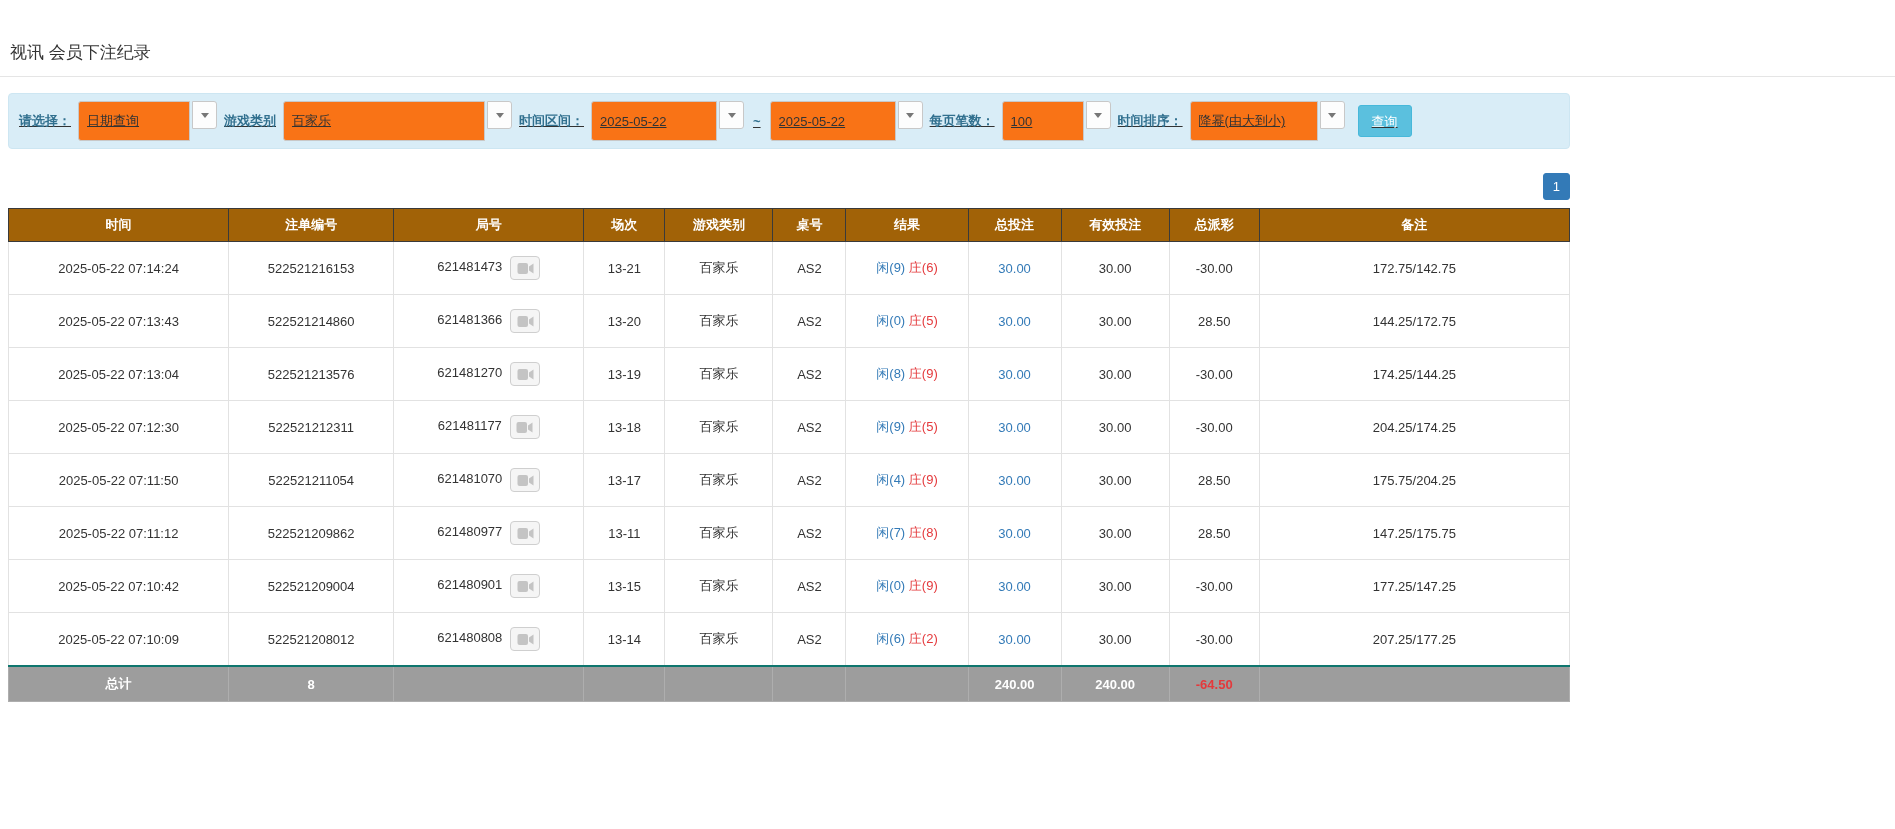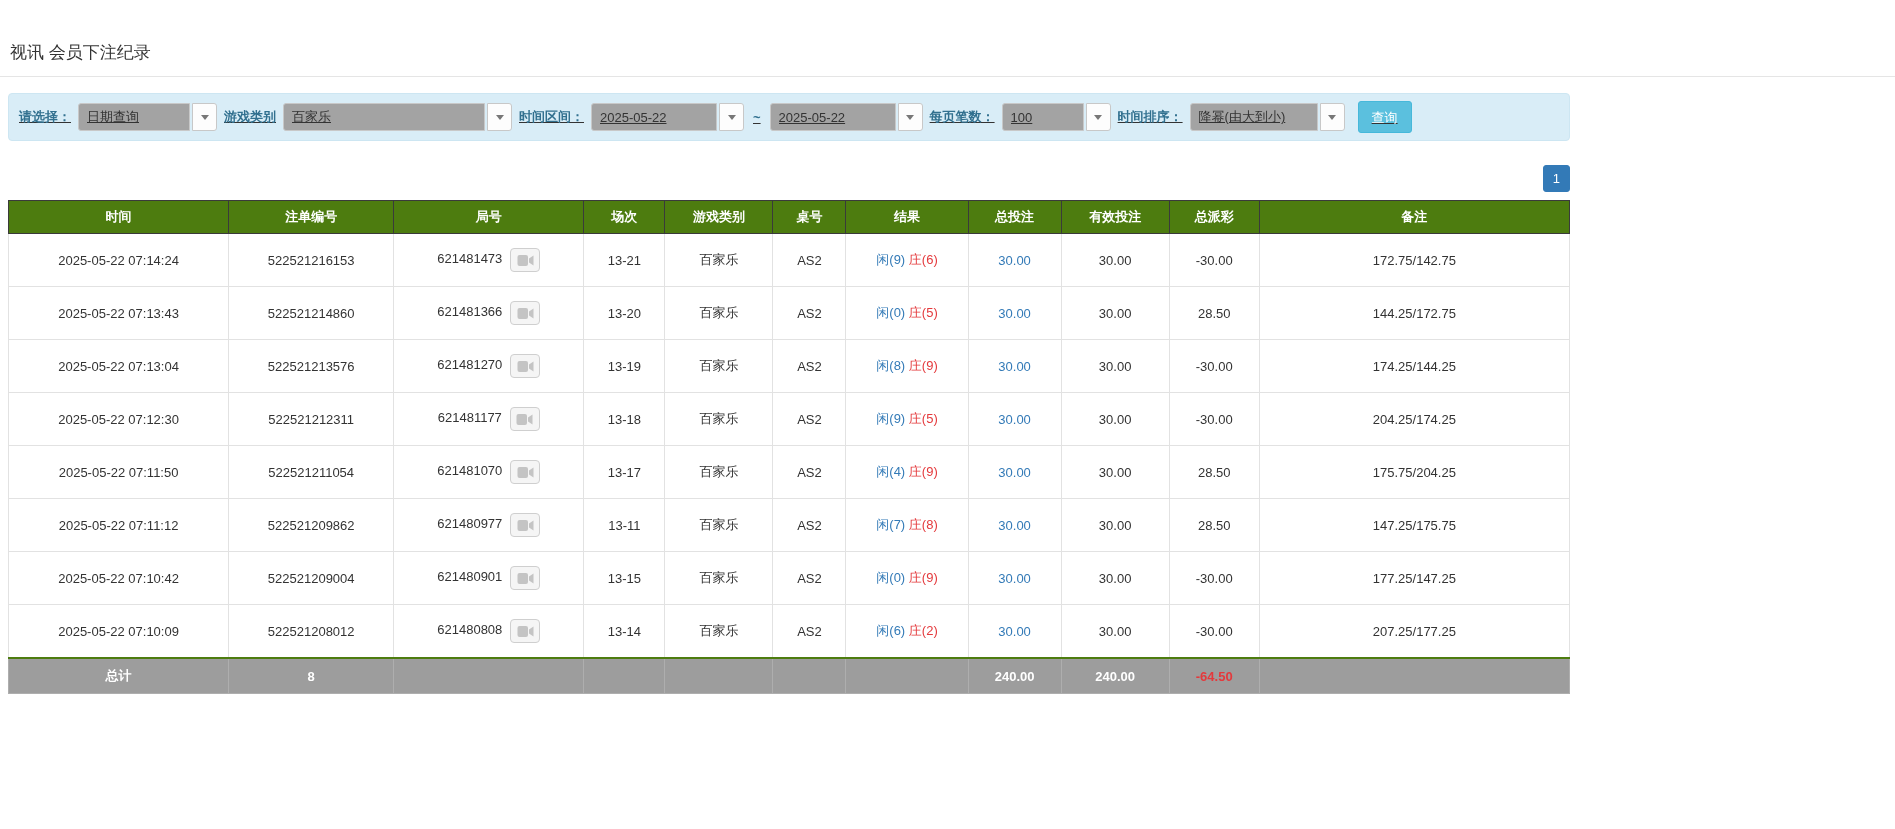--- a/index.html
+++ b/index.html
@@ -35,24 +35,24 @@
     gap: 7px;
     text-decoration: underline;
   }
   .flabel {
     color: #31708f;
     font-weight: bold;
     white-space: nowrap;
   }
   .combo { display: inline-flex; align-items: stretch; }
   .combo input {
-    height: 28px;
+    height: 40px;
     border: 1px solid #c8c8c8;
     border-radius: 3px 0 0 3px;
-    background: #a3a3a3;
+    background: #f97316;
     padding: 0 8px;
     font-size: 13px;
     color: #333;
     font-family: inherit;
     outline: none;
   }
   .caret-btn {
     width: 25px;
     height: 28px;
     margin-left: 2px;
@@ -116,21 +116,21 @@
     line-height: 1;
   }
   
   table.records {
     margin-top: 8px;
     width: 100%;
     border-collapse: collapse;
     table-layout: fixed;
   }
   table.records thead th {
-    background: #4d7c0f;
+    background: #a16207;
     color: #fff;
     font-weight: bold;
     font-size: 13px;
     padding: 7px 4px;
     border: 1px solid #3a3a3a;
     text-align: center;
   }
   table.records tbody td {
     border: 1px solid #e2e2e2;
     text-align: center;
@@ -160,21 +160,21 @@
   }
   table.records tfoot td {
     background: #9d9d9d;
     color: #fff;
     font-weight: bold;
     text-align: center;
     padding: 8px 6px;
     border: 1px solid #aeaeae;
     font-size: 13px;
   }
-  table.records tfoot tr.total-row td { border-top: 2px solid #4d7c0f; }
+  table.records tfoot tr.total-row td { border-top: 2px solid #0f766e; }
   table.records tfoot td.neg { color: #e4393c; }
 </style>
 </head>
 <body>
 
 <h1 class="page-title">视讯 会员下注纪录</h1>
 
 <div class="content">
 
   <div class="filter-bar">

